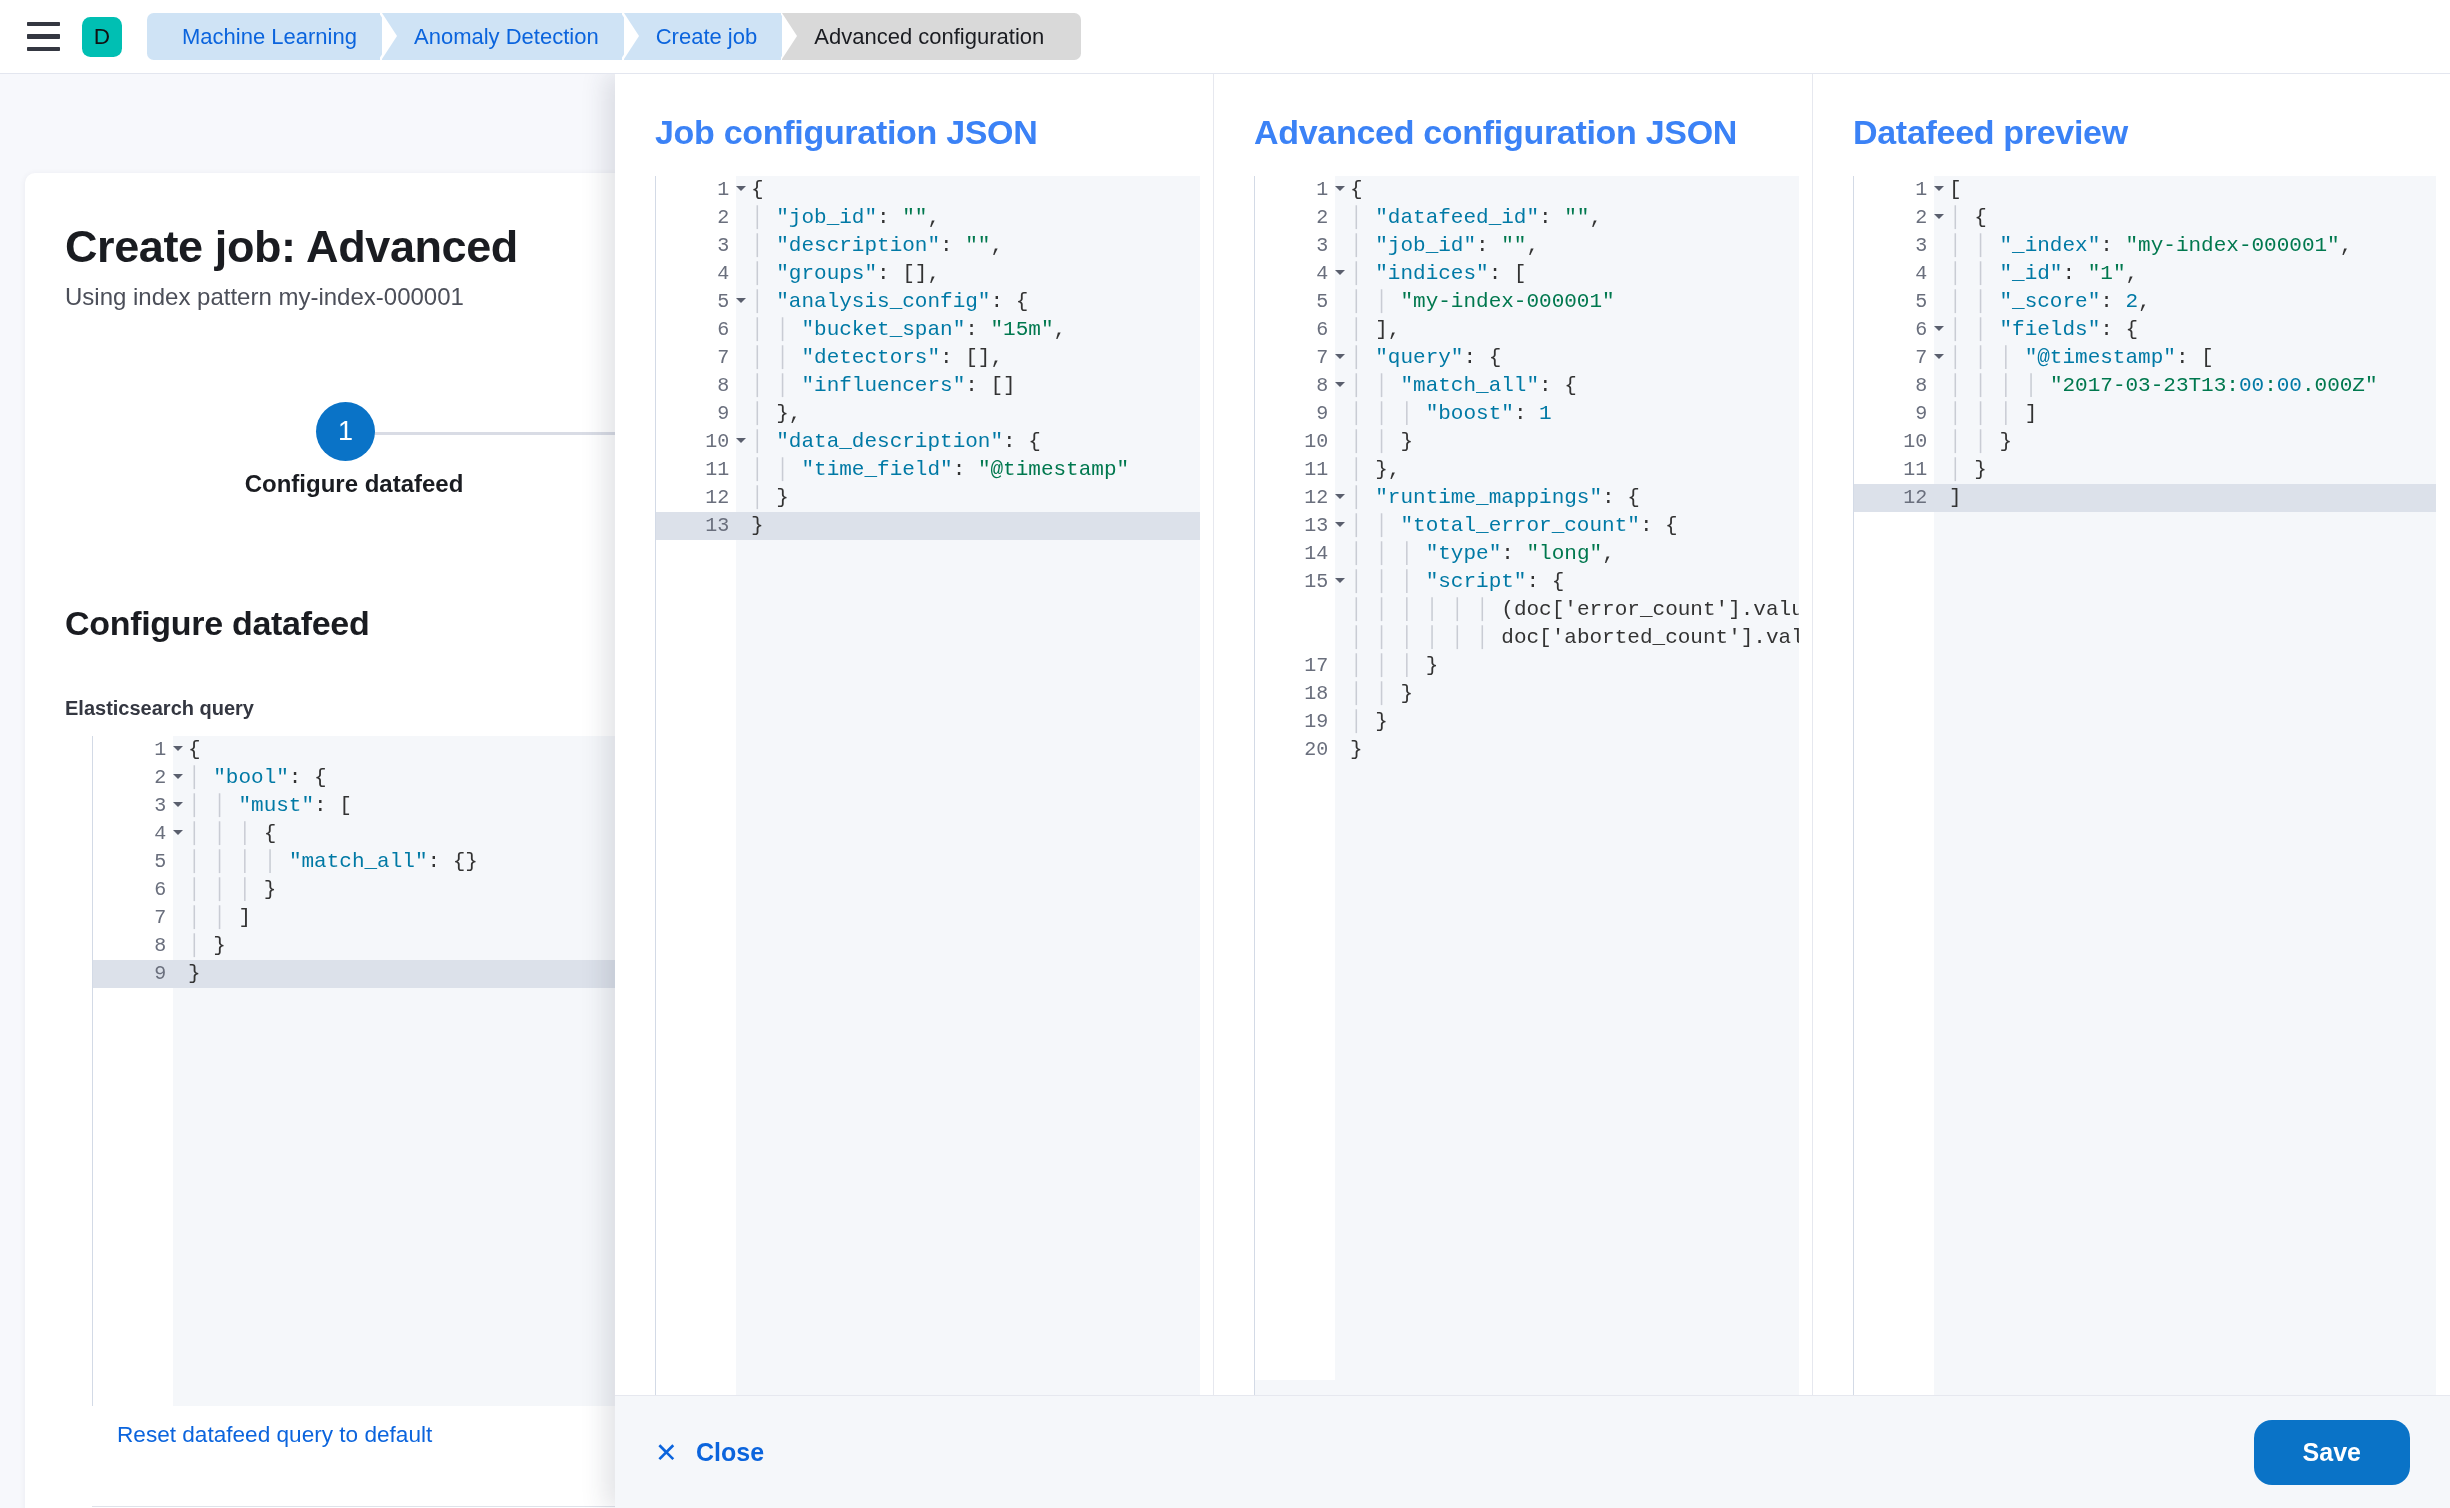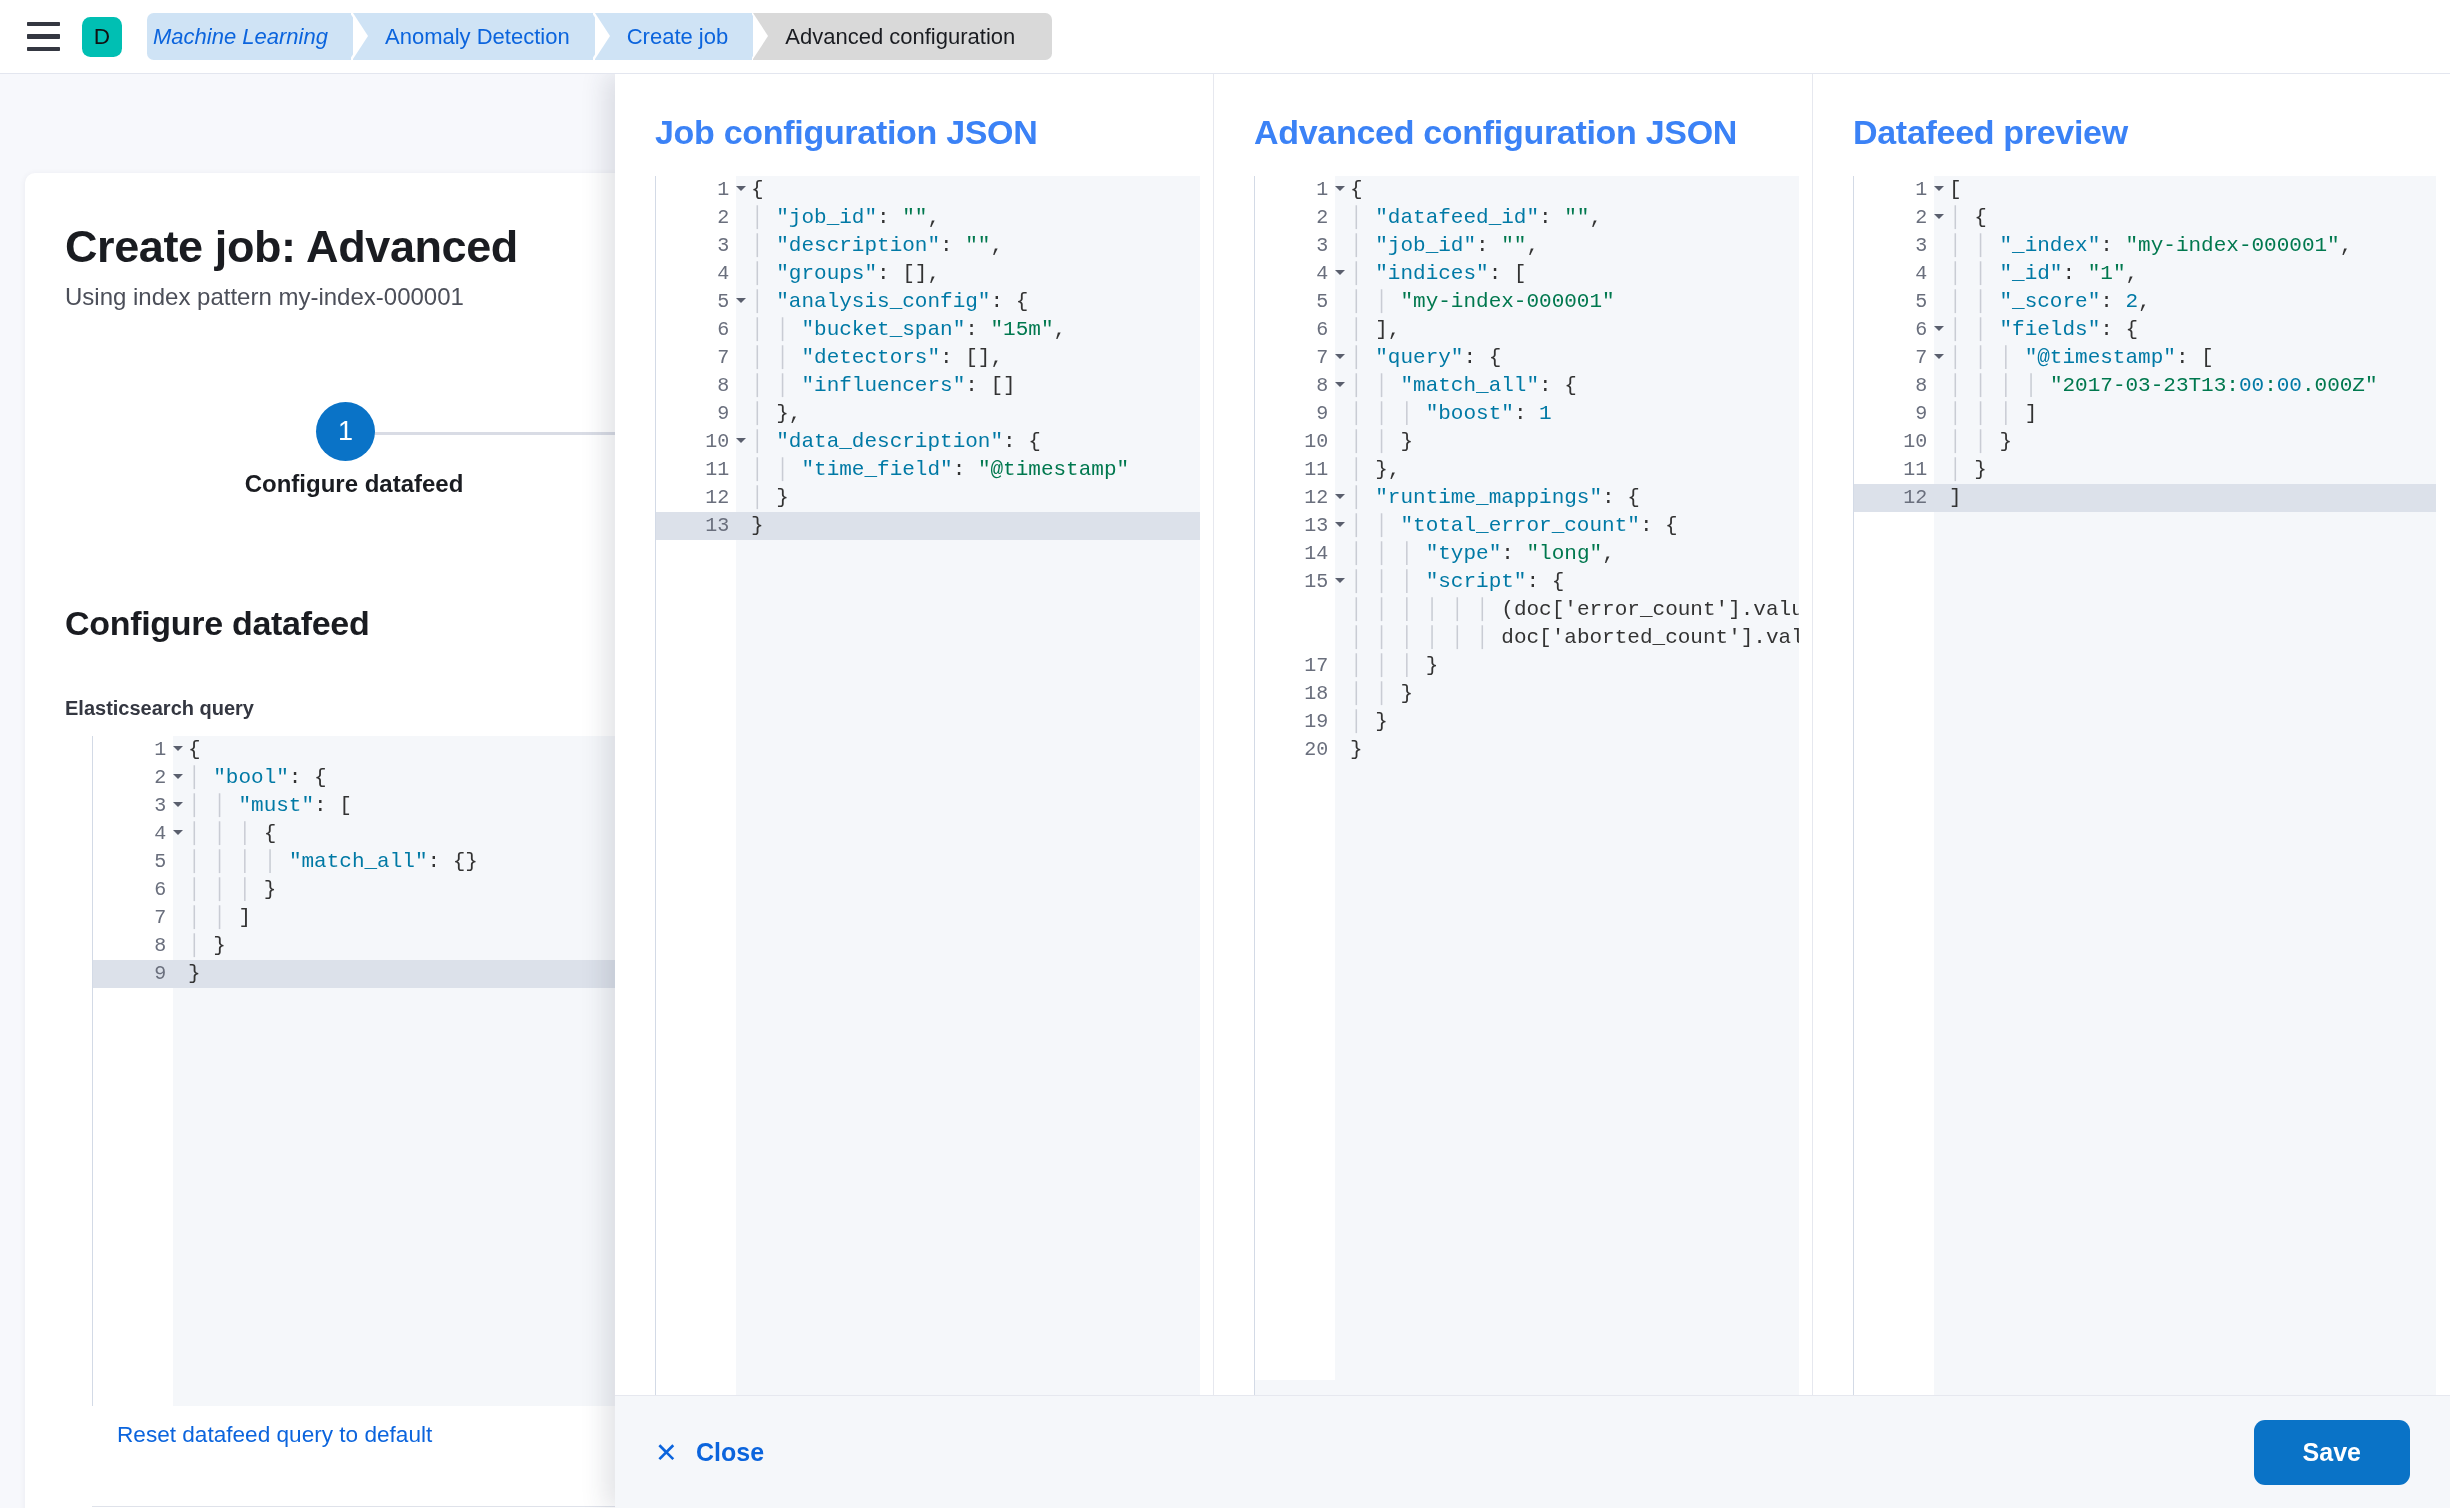--- a/index.html
+++ b/index.html
@@ -43,21 +43,21 @@
     display: flex; align-items: center;
     background: #CFE3F5;
     color: #0B64DD;
     font-size: 22px;
     padding: 0 23.4px 0 32px;
     margin-right: 1.7px;
     font-family: "Liberation Sans", sans-serif;
     cursor: pointer;
     white-space: nowrap;
   }
-  .crumb:first-child { border-radius: 6.7px 0 0 6.7px; padding-left: 6px; font-style: italic; }
+  .crumb:first-child { border-radius: 6.7px 0 0 6.7px; padding-left: 35px; }
   .crumb::after {
     content: ""; position: absolute; right: -14.2px; top: 0;
     width: 0; height: 0; z-index: 2;
     border-top: 23.4px solid transparent;
     border-bottom: 23.4px solid transparent;
     border-left: 15px solid #CFE3F5;
   }
   .crumb::before {
     content: ""; position: absolute; left: 0px; top: 0;
     width: 0; height: 0; z-index: 3;
@@ -237,21 +237,21 @@
   .close-btn {
     display: flex; align-items: center; gap: 18.4px;
     color: #0B64DD; font-size: 25px; font-weight: 700;
     background: none; border: none; cursor: pointer;
     font-family: "Liberation Sans", sans-serif;
   }
   .x-icon { font-size: 27px; font-weight: 400; }
   .save-btn {
     height: 65px; padding: 0 49px;
     background: #0A73C7; color: #fff;
-    border: none; border-radius: 11px;
+    border: none; border-radius: 18px;
     font-size: 25px; font-weight: 700; cursor: pointer;
     font-family: "Liberation Sans", sans-serif;
   }
 </style>
 </head>
 <body>
 
 <div class="header">
   <div class="hamburger">
     <span></span>

